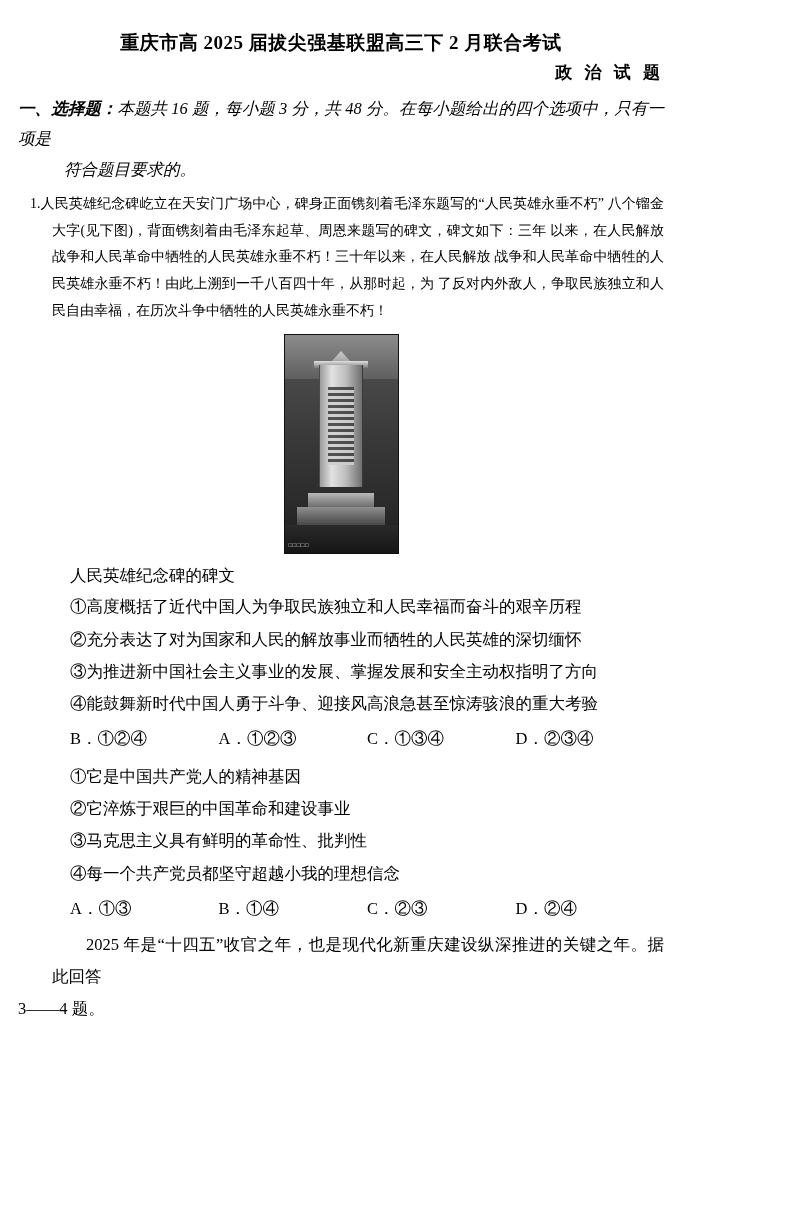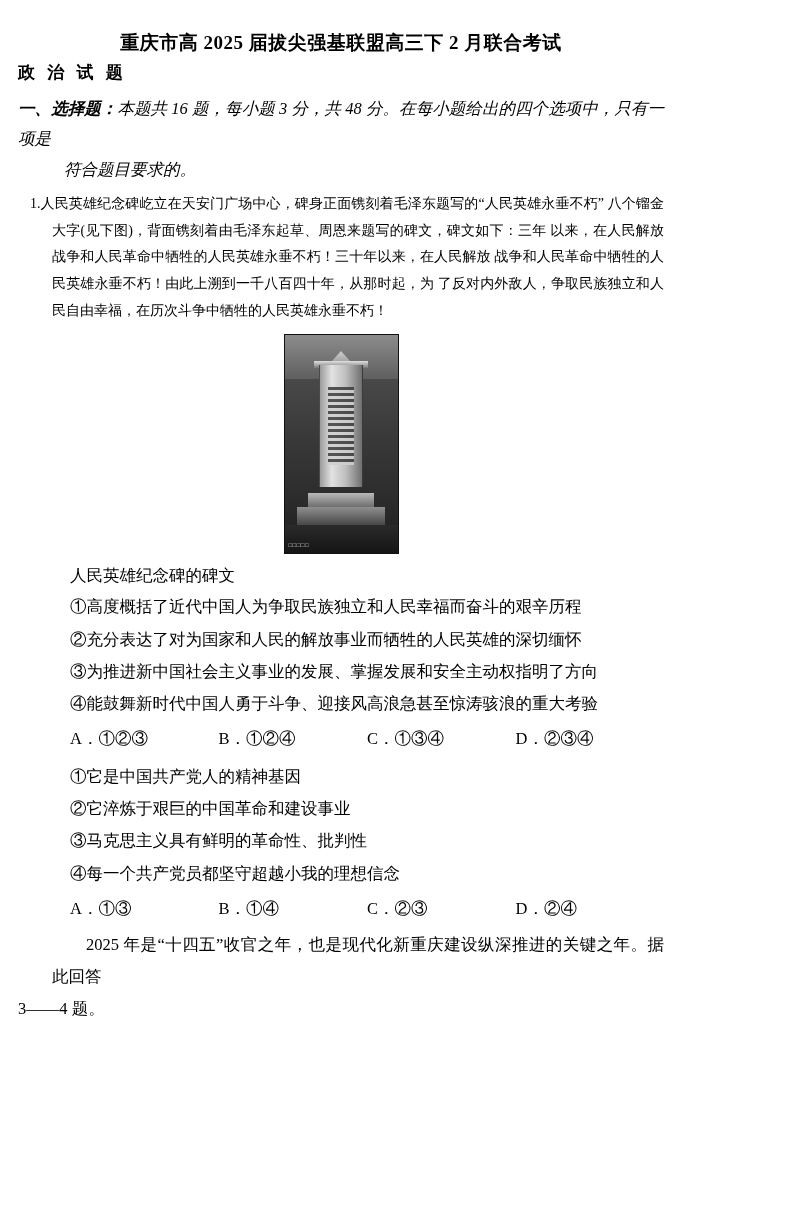--- a/index.html
+++ b/index.html
@@ -22,21 +22,21 @@
   }
   .doc-title {
     text-align: center;
     font-size: 19px;
     font-weight: bold;
     letter-spacing: 0.5px;
     margin: 4px 0 2px 0;
     line-height: 1.4;
   }
   .doc-subtitle {
-    text-align: left;
+    text-align: right;
     font-size: 17px;
     font-weight: bold;
     letter-spacing: 4px;
     margin: 4px 0 10px 0;
   }
   .section-head {
     font-size: 16.5px;
     line-height: 1.85;
     text-align: justify;
     margin: 6px 0 2px 0;
@@ -235,22 +235,22 @@
     </div>
 
     <div class="fig-caption">人民英雄纪念碑的碑文</div>
 
     <div class="stmt">①高度概括了近代中国人为争取民族独立和人民幸福而奋斗的艰辛历程</div>
     <div class="stmt">②充分表达了对为国家和人民的解放事业而牺牲的人民英雄的深切缅怀</div>
     <div class="stmt">③为推进新中国社会主义事业的发展、掌握发展和安全主动权指明了方向</div>
     <div class="stmt">④能鼓舞新时代中国人勇于斗争、迎接风高浪急甚至惊涛骇浪的重大考验</div>
 
     <div class="options">
+      <div class="opt">B．①②④</div>
       <div class="opt">A．①②③</div>
-      <div class="opt">B．①②④</div>
       <div class="opt">C．①③④</div>
       <div class="opt">D．②③④</div>
     </div>
   </div>
 
   <div class="q-block">
 
     <div class="stmt">①它是中国共产党人的精神基因</div>
     <div class="stmt">②它淬炼于艰巨的中国革命和建设事业</div>
     <div class="stmt">③马克思主义具有鲜明的革命性、批判性</div>

